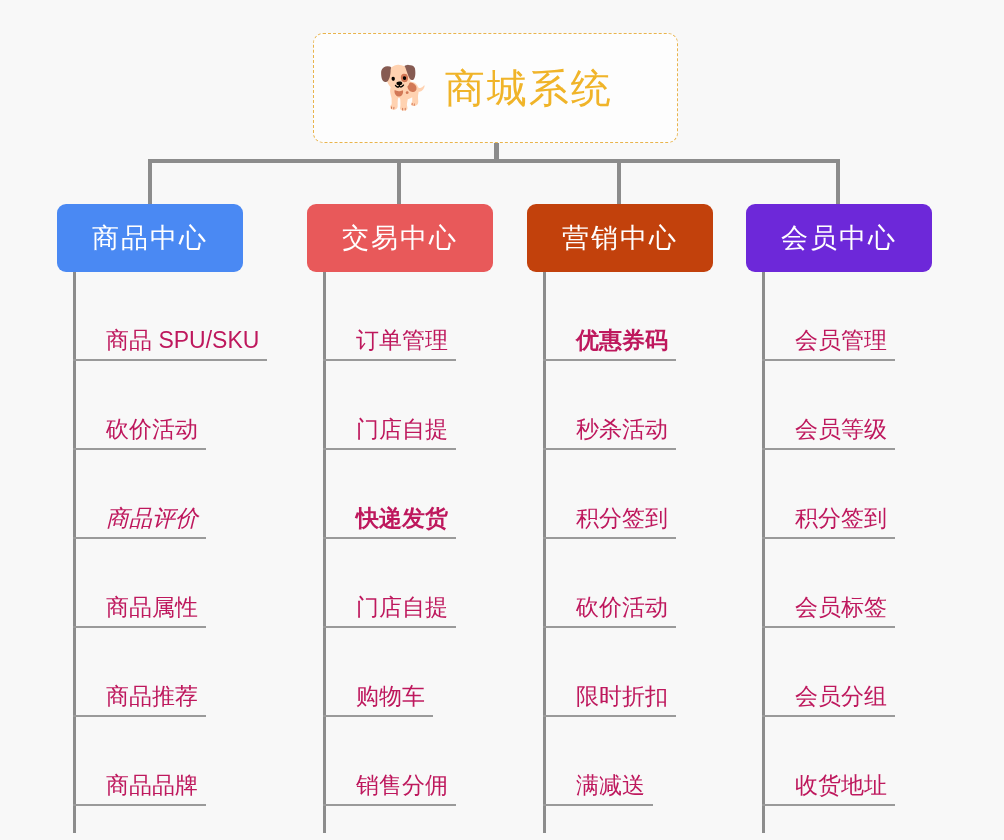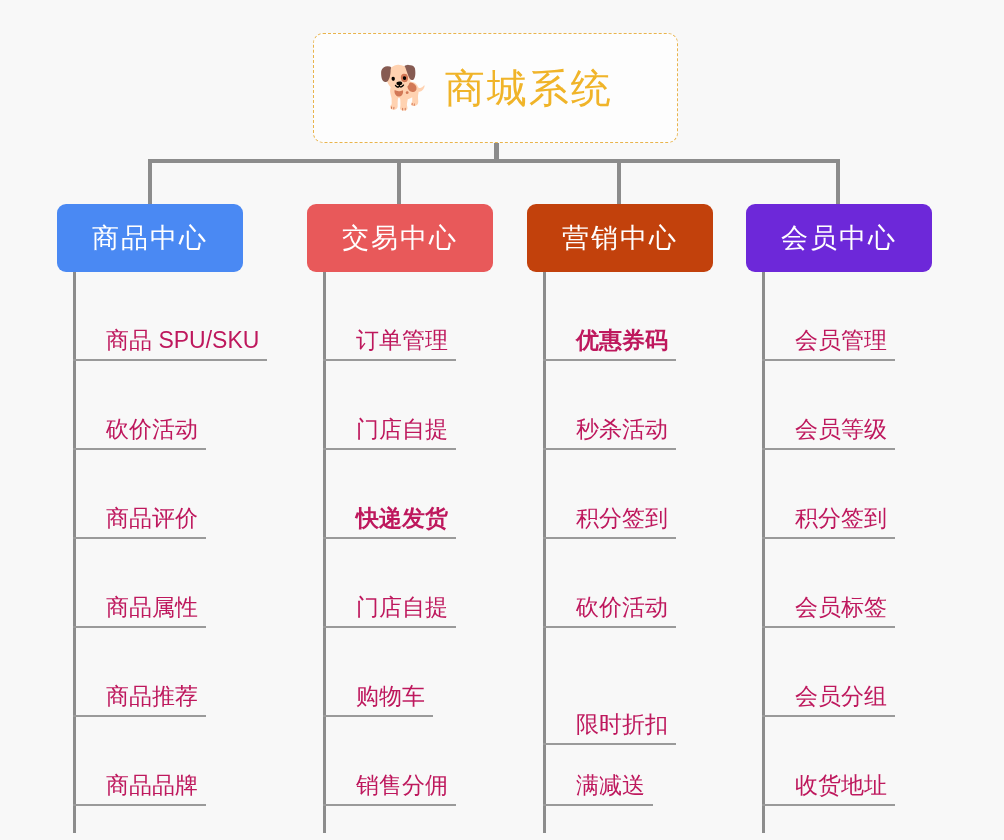--- a/index.html
+++ b/index.html
@@ -134,21 +134,21 @@
     <div class="spine" style="left: 16px; height: 561px; background: rgb(140, 140, 140);"></div>
     <div class="items" style="left:16px;">
         <div class="item" style="top: 0px;">
           <span class="item-underline"></span>
           <span class="item-label">商品 SPU/SKU</span>
         </div>
         <div class="item" style="top: 89px;">
           <span class="item-underline"></span>
           <span class="item-label">砍价活动</span>
         </div>
-        <div class="item" style="top: 178px;">
+        <div class="item" style="top: 178px; font-style: italic;">
           <span class="item-underline"></span>
           <span class="item-label">商品评价</span>
         </div>
         <div class="item" style="top: 267px;">
           <span class="item-underline"></span>
           <span class="item-label">商品属性</span>
         </div>
         <div class="item" style="top: 356px;">
           <span class="item-underline"></span>
           <span class="item-label">商品推荐</span>
@@ -204,21 +204,21 @@
           <span class="item-label">秒杀活动</span>
         </div>
         <div class="item" style="top: 178px;">
           <span class="item-underline"></span>
           <span class="item-label">积分签到</span>
         </div>
         <div class="item" style="top: 267px;">
           <span class="item-underline"></span>
           <span class="item-label">砍价活动</span>
         </div>
-        <div class="item" style="top: 356px; margin-top: 28px;">
+        <div class="item" style="top: 356px;">
           <span class="item-underline"></span>
           <span class="item-label">限时折扣</span>
         </div>
         <div class="item" style="top: 445px;">
           <span class="item-underline"></span>
           <span class="item-label">满减送</span>
         </div>
       </div>
   </div>
 

